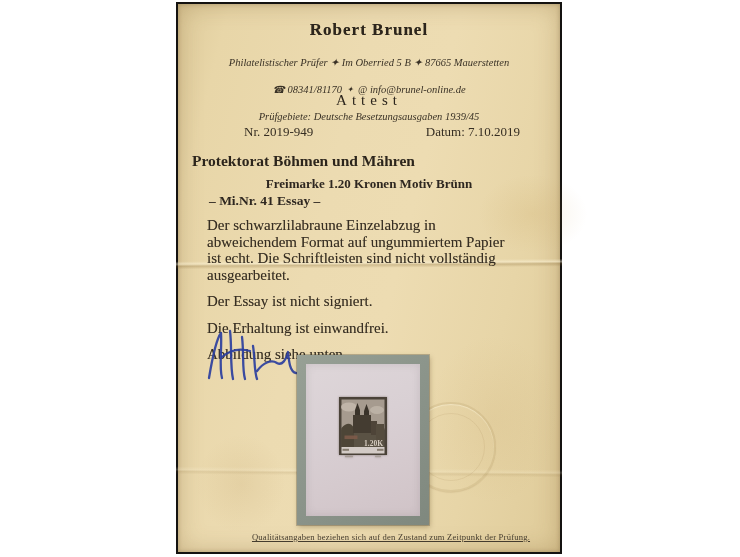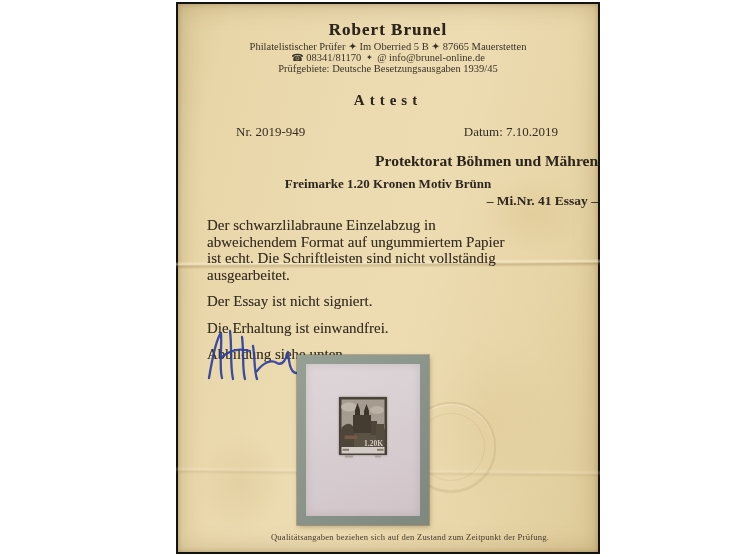--- a/index.html
+++ b/index.html
@@ -10,21 +10,21 @@
     background: #ffffff;
     overflow: hidden;
     font-family: "Liberation Serif", "DejaVu Serif", serif;
   }
   .stage { position: relative; width: 740px; height: 557px; background: #ffffff; }
 
   
   .scan {
     position: absolute;
     left: 176px; top: 2px;
-    width: 424px; height: 552px;
+    width: 386px; height: 552px;
     box-sizing: border-box;
     border: 2px solid #141210;
     background:
       linear-gradient(104deg, #decb9b 0%, #e8d6a8 10%, #ecdbb1 38%, #eddcb2 55%, #e7d5a7 78%, #dfcb99 100%);
     box-shadow:
       inset 0 0 24px rgba(115, 84, 32, 0.28),
       inset 0 0 4px rgba(70, 50, 15, 0.30);
     color: #332c22;
   }
   .stain {
@@ -67,49 +67,49 @@
     border-radius: 50%;
     border: 1px solid rgba(150, 118, 62, 0.12);
   }
 
   
   .letterhead { position: absolute; left: 0; right: 0; top: 16px; text-align: center; }
   .examiner-name {
     font-size: 17px; font-weight: bold; letter-spacing: 1px; color: #2c251c;
     text-shadow: 0 0 0.5px rgba(50,40,20,0.55);
   }
-  .lh-line { font-size: 10.5px; margin-top: 0; color: #3a3226; }
+  .lh-line { font-size: 10.5px; margin-top: 16px; color: #3a3226; font-style: italic; }
   .lh-line .sep { font-size: 8px; position: relative; top: -1px; padding: 0 2px; }
   .lh-line .glyph { font-size: 10px; }
 
   
   .attest-title {
     position: absolute; left: 0; right: 0; top: 88px; text-align: center;
-    font-size: 15px; font-weight: bold; letter-spacing: 5px; color: #2c251c;
+    font-size: 15px; font-weight: normal; letter-spacing: 5px; color: #2c251c;
   }
 
   
   .nr-date-row {
-    position: absolute; left: 0; right: 0; top: 120px;
+    position: absolute; left: 8px; right: 0; top: 120px;
     display: flex; justify-content: space-between;
     padding: 0 40px 0 58px; font-size: 13px; color: #352d22;
   }
 
   
   .heading {
-    position: absolute; left: 0; right: 0; top: 148px; text-align: right;
+    position: absolute; left: 0; right: 0; top: 148px; text-align: left;
     font-size: 15.5px; font-weight: bold; color: #2c251c; padding-left: 14px;
   }
   .subheading1 {
     position: absolute; left: 0; right: 0; top: 172px; text-align: center;
     font-size: 13px; font-weight: bold; color: #2e2720;
   }
   .subheading2 {
-    position: absolute; left: 0; right: 0; top: 189px; text-align: right;
-    font-size: 13.5px; font-weight: bold; color: #2e2720;
+    position: absolute; left: 0; right: 0; top: 189px; text-align: left;
+    font-size: 13.5px; font-weight: bold; color: #2e2720; padding-left: 31px;
   }
 
   
   .body-text {
     position: absolute; left: 29px; top: 213px; width: 313px;
     font-size: 15px; line-height: 16.5px; color: #362e23;
     text-shadow: 0 0 0.4px rgba(60,48,25,0.4);
   }
   .body-text p { margin: 0 0 10px 0; }
 
@@ -134,20 +134,21 @@
   .stamp {
     position: absolute; left: 33px; top: 33px; width: 48px; height: 62px;
     filter: drop-shadow(0.5px 0.8px 0.8px rgba(70,60,50,0.5));
   }
 
   
   .footer-note {
     position: absolute; left: 0; right: 0; top: 528px; text-align: center;
     font-size: 8.6px; color: #45false3c2e; color: #453c2e; padding-left: 44px;
     letter-spacing: 0.2px;
+    text-decoration: underline;
   }
 </style>
 </head>
 <body>
 
 <div class="stage">
 
   <div class="scan">
 
     <div class="stain s1"></div>

